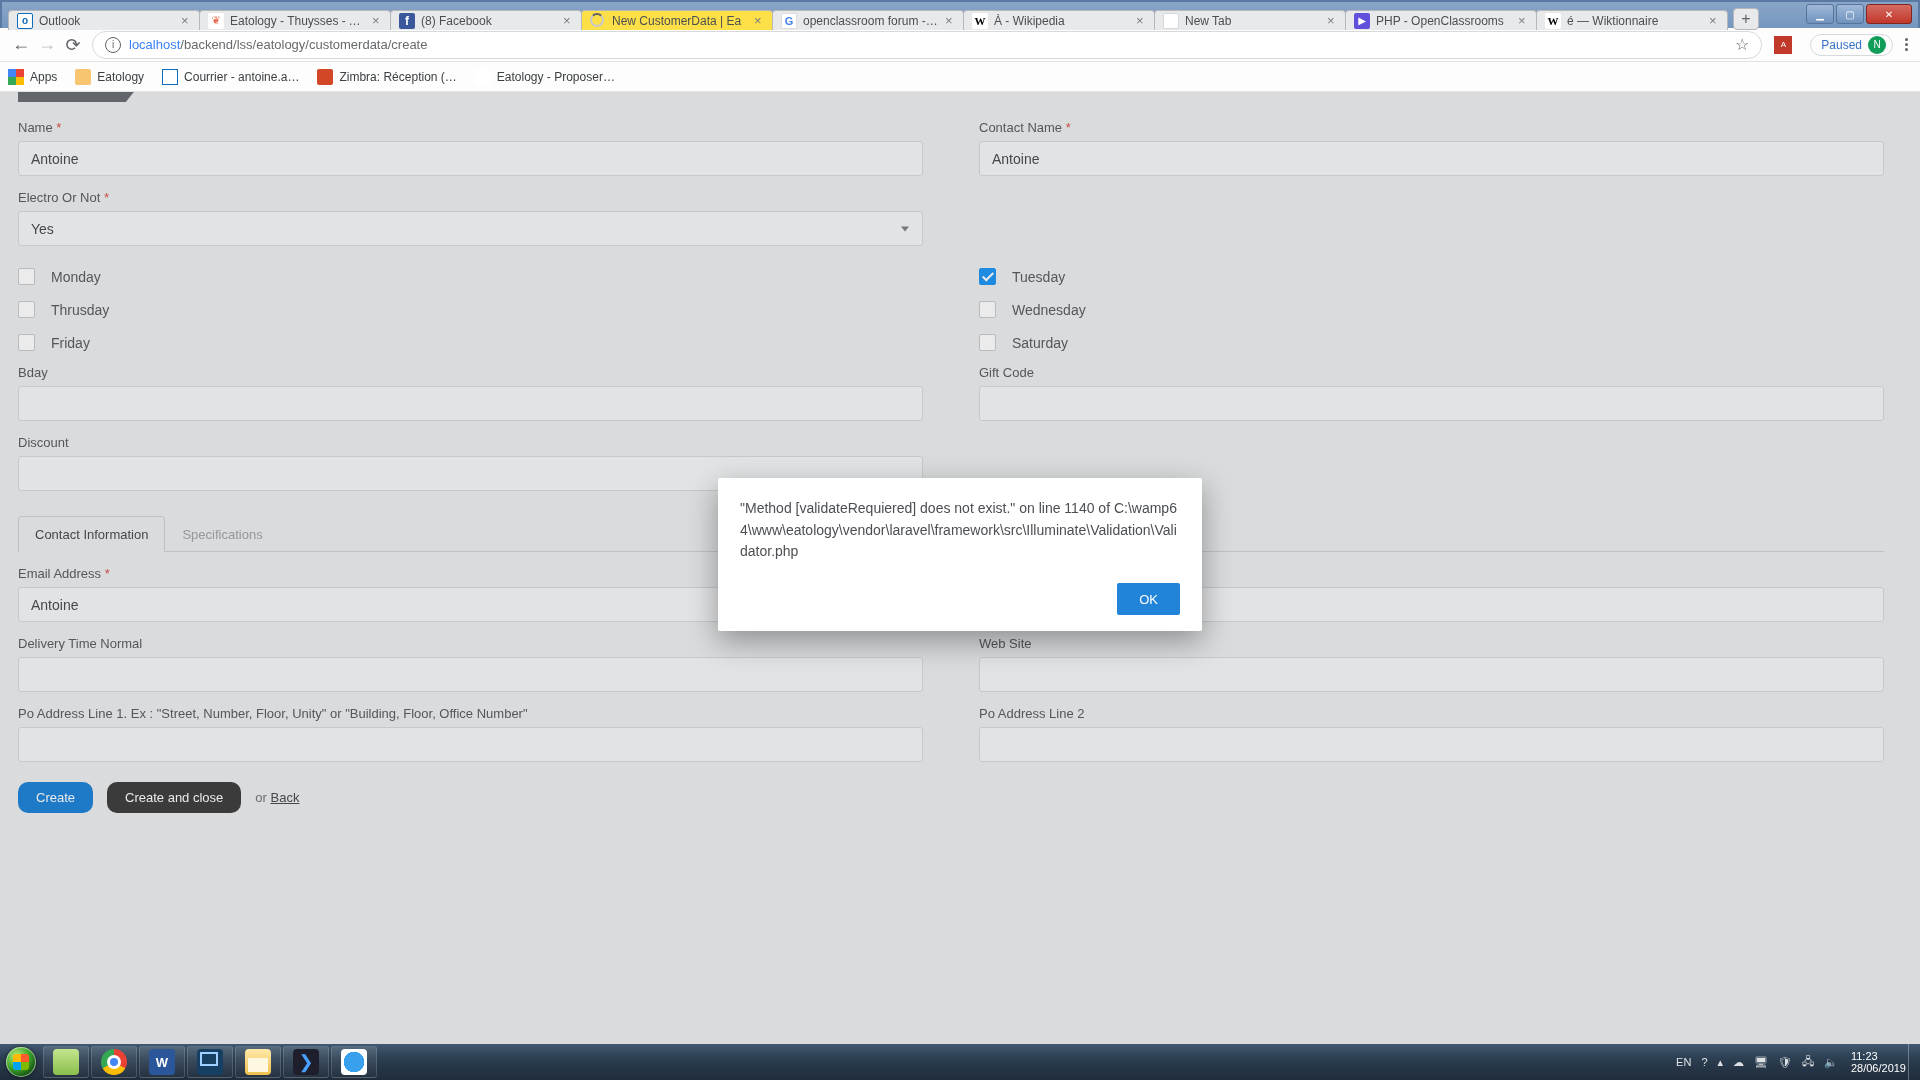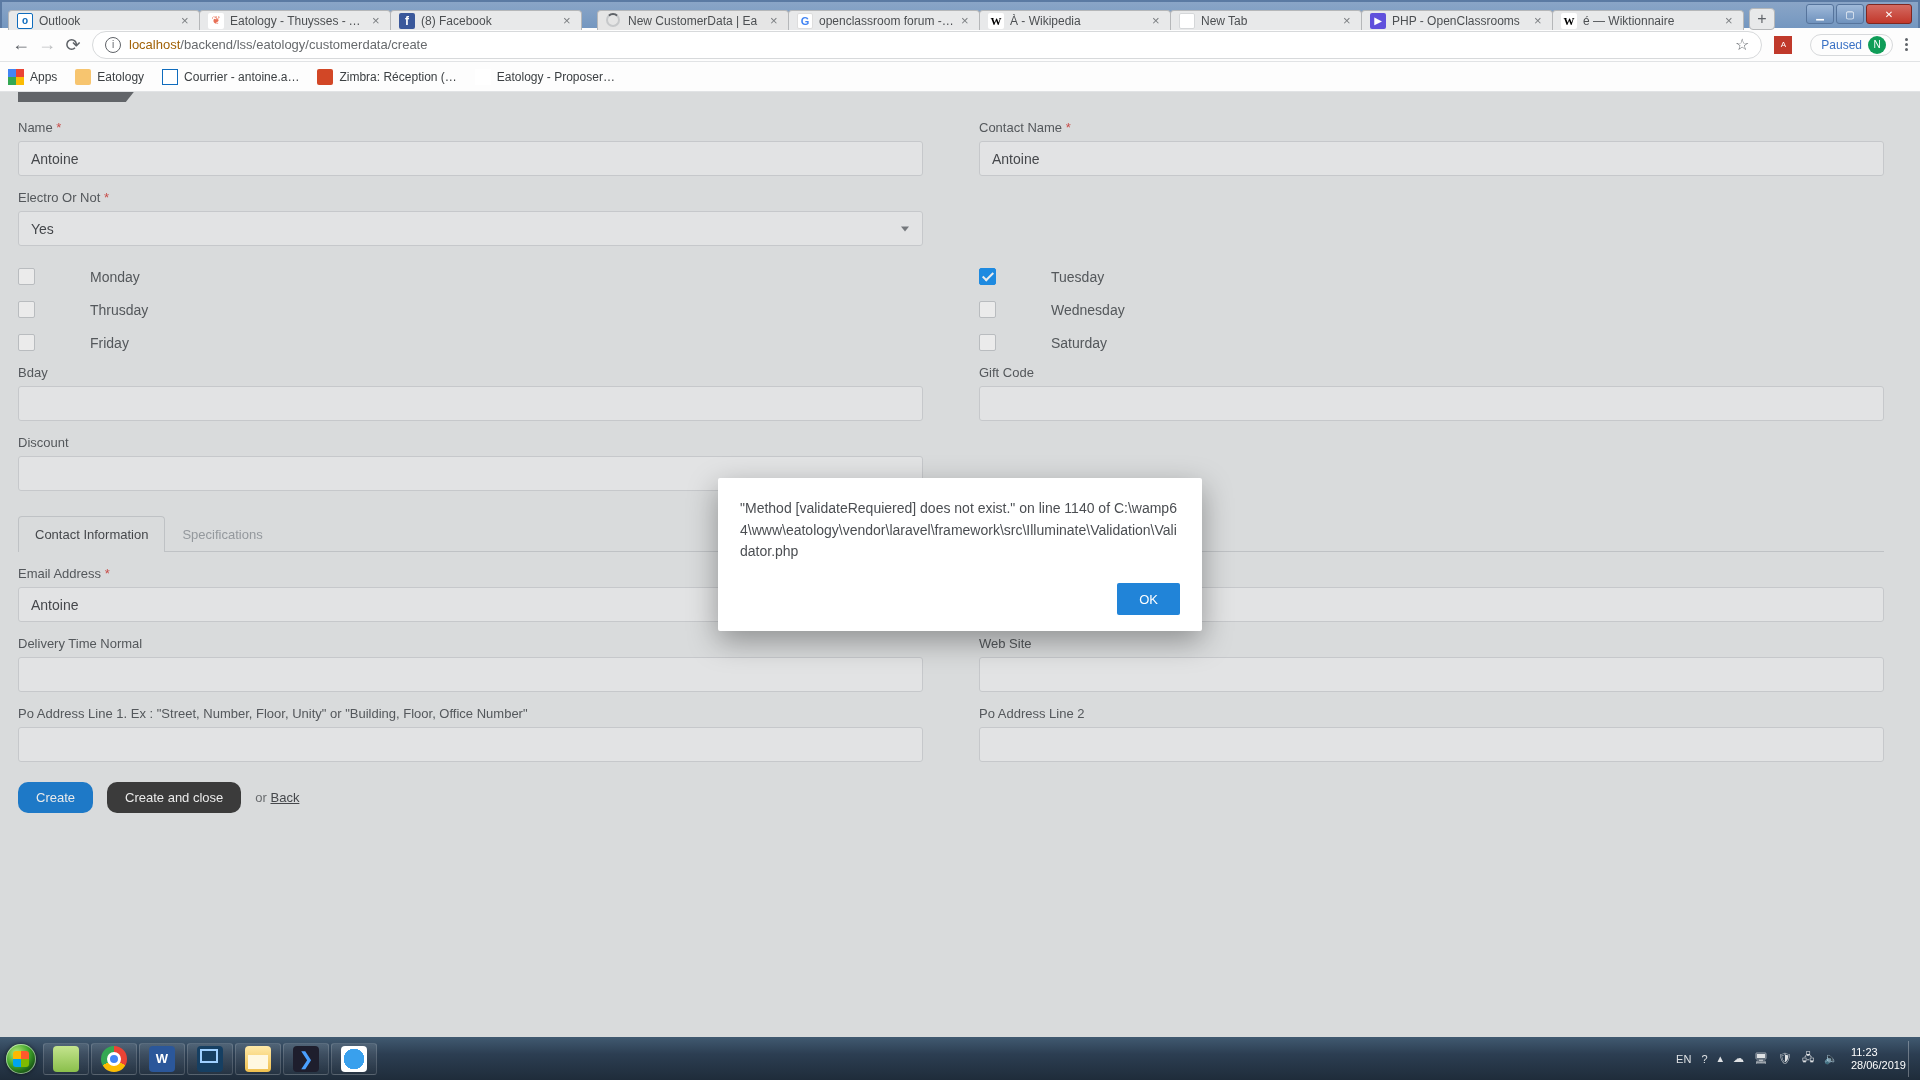--- a/index.html
+++ b/index.html
@@ -12,21 +12,21 @@
 .win-btn { width:28px; height:20px; margin-left:2px; background:linear-gradient(#9fb9d9,#6f92bd);
   border:1px solid #56749c; border-radius:3px; display:flex; align-items:center; justify-content:center;
   font-size:10px; color:#fff; }
 .win-close { width:46px; background:linear-gradient(#d46b62,#c2382b); border-color:#7f2720;}
 
 
 .tabstrip { position:absolute; top:4px; left:8px; right:85px; height:26px; display:flex; align-items:flex-end; z-index:5;}
 .tab { height:20px; background:#e8e9ea; border:1px solid #b5b7b9; border-bottom:none;
   border-radius:4px 4px 0 0; display:flex; align-items:center; padding:0 6px 0 8px;
   font-size:12px; color:#4c4f52; min-width:0; flex:0 0 192px; margin-right:-1px; overflow:hidden;}
-.tab.active { background:#e5e5e5; z-index:2; position:relative;margin-left:16px;}
+.tab.active { background:#fde047; z-index:2; position:relative;}
 .tab .favicon { width:16px; height:16px; margin-right:6px; flex:0 0 16px;}
 .tab .label { flex:1 1 auto; white-space:nowrap; overflow:hidden; text-overflow:ellipsis;}
 .tab .tab-close { flex:0 0 12px; font-size:13px; color:#7a7d80; margin-left:4px;}
 .newtab { width:26px; height:22px; margin-left:6px; border:1px solid #b5b7b9; border-radius:4px;
   background:#e8e9ea; display:flex; align-items:center; justify-content:center; font-size:16px; color:#5f6368;}
 
 
 .fv { display:block; width:16px; height:16px; border-radius:2px;}
 .fv-outlook{background:#fff;border:1px solid #0f6cbd;display:flex;align-items:center;justify-content:center;font:700 10px Arial;color:#0f6cbd;}
 .fv-outlook::after{content:"o";}
@@ -45,21 +45,21 @@
 
 
 .toolbar { position:absolute; top:28px; left:0; right:0; height:34px; background:#fdfdfd;
   border-bottom:1px solid #e1e3e5; display:flex; align-items:center; padding:0 8px;}
 .tb-icon{width:26px;height:26px;display:flex;align-items:center;justify-content:center;color:#5f6368;font-size:18px;}
 .omni{flex:1;height:28px;border:1px solid #d7d9db;border-radius:14px;display:flex;align-items:center;
   padding:0 12px;margin:0 6px;background:#fff;}
 .omni .info{width:16px;height:16px;border-radius:50%;border:1.5px solid #5f6368;display:flex;align-items:center;
   justify-content:center;font-size:10px;color:#5f6368;margin-right:8px;}
 .omni .url{flex:1;font-size:13px;color:#676a6d;}
-.omni .url .h{color:#a16207;}
+.omni .url .h{color:#3b82f6;}
 .omni .star{color:#5f6368;}
 .pdf-ico{width:18px;height:18px;background:#c0392b;display:flex;align-items:center;justify-content:center;
  color:#fff;font:8px Arial;margin:0 10px 0 6px;}
 .pdf-ico::after{content:"A";}
 .paused{height:22px;border:1px solid #d7d9db;border-radius:11px;display:flex;align-items:center;
  padding:0 6px 0 10px;margin:0 8px;color:#3870c4;font-size:12px;}
 .avatar{width:18px;height:18px;border-radius:50%;background:#0f9d58;color:#fff;display:flex;
  align-items:center;justify-content:center;font-size:10px;margin-left:6px;}
 .kebab{display:flex;flex-direction:column;gap:2px;padding:0 4px;}
 .kebab span{width:3px;height:3px;border-radius:50%;background:#5f6368;}
@@ -94,21 +94,21 @@
 .grp{margin-top:14px;}
 .grp label{display:block;font-size:13px;color:#5c6064;margin-bottom:6px;}
 .req::after{content:" *";color:#d9534f;}
 .ctl{height:35px;width:100%;background:#f6f7f8;border:1px solid #d7dadd;border-radius:3px;
  padding:0 12px;font-size:14px;color:#4b4e52;}
 .sel{position:relative;}
 .sel::after{content:"";position:absolute;right:14px;top:50%;width:0;height:0;
  border-left:4px solid transparent;border-right:4px solid transparent;border-top:5px solid #7f8387;transform:translateY(-50%);}
 
 
-.ck{display:flex;align-items:center;margin-top:16px;font-size:14px;color:#5c6064;gap:39px;}
+.ck{display:flex;align-items:center;margin-top:16px;font-size:14px;color:#5c6064;}
 .cbox{width:17px;height:17px;border:1px solid #c9ccd0;background:#fff;border-radius:2px;margin-right:16px;position:relative;}
 .cbox.on{background:#2196f3;border-color:#2196f3;}
 .cbox.on::after{content:"";position:absolute;left:5px;top:1px;width:4px;height:9px;border:solid #fff;
  border-width:0 2px 2px 0;transform:rotate(45deg);}
 
 
 .tabset{margin-top:24px;border-bottom:1px solid #d0d3d6;display:flex;}
 .ftab{padding:10px 16px;font-size:13px;color:#a1a6ab;border:1px solid transparent;border-bottom:none;
  background:transparent;position:relative;top:1px;border-radius:4px 4px 0 0;}
 .ftab.active{color:#4b4e52;background:#eceeef;border-color:#d0d3d6;}
@@ -126,21 +126,21 @@
 
 
 .modal{position:absolute;left:50%;top:478px;transform:translate(-50%,0);
  width:484px;background:#fff;border-radius:2px;
  box-shadow:0 10px 30px rgba(0,0,0,.35);padding:20px 22px 16px;font-size:14px;color:#4b4e52;z-index:50;}
 .modal .msg{line-height:1.55;word-break:break-all;}
 .modal .mf{display:flex;justify-content:flex-end;margin-top:20px;}
 .modal .ok{height:32px;padding:0 22px;background:#2184d8;color:#fff;border:none;border-radius:2px;font-size:13px;}
 
 
-.taskbar{position:absolute;left:0;right:0;bottom:0;height:43px;
+.taskbar{position:absolute;left:0;right:0;bottom:0;height:36px;
  background:linear-gradient(#415a71,#2c3e52 40%,#1f2c3a);display:flex;align-items:center;}
 .start{width:42px;height:36px;display:flex;align-items:center;justify-content:center;}
 .orb{width:30px;height:30px;border-radius:50%;background:radial-gradient(circle at 35% 30%,#b6ec7b,#3ea429 45%,#1d5f17 70%);
  box-shadow:inset 0 0 0 1px rgba(255,255,255,.5),0 0 4px rgba(0,0,0,.6);position:relative;}
 .orb::after{content:"";position:absolute;left:7px;top:7px;width:16px;height:16px;border-radius:3px;
  background:conic-gradient(#ff5a2c 0 90deg,#7fba00 0 180deg,#00a4ef 0 270deg,#ffb900 0 360deg);}
 .tbtn{width:46px;height:32px;margin:0 1px;border-radius:3px;display:flex;align-items:center;justify-content:center;
  background:linear-gradient(rgba(255,255,255,.12),rgba(255,255,255,.02));border:1px solid rgba(255,255,255,.15);}
 .tico{width:26px;height:26px;border-radius:4px;}
 .ti-np{background:linear-gradient(#c4e48e,#8abf4b);} 

